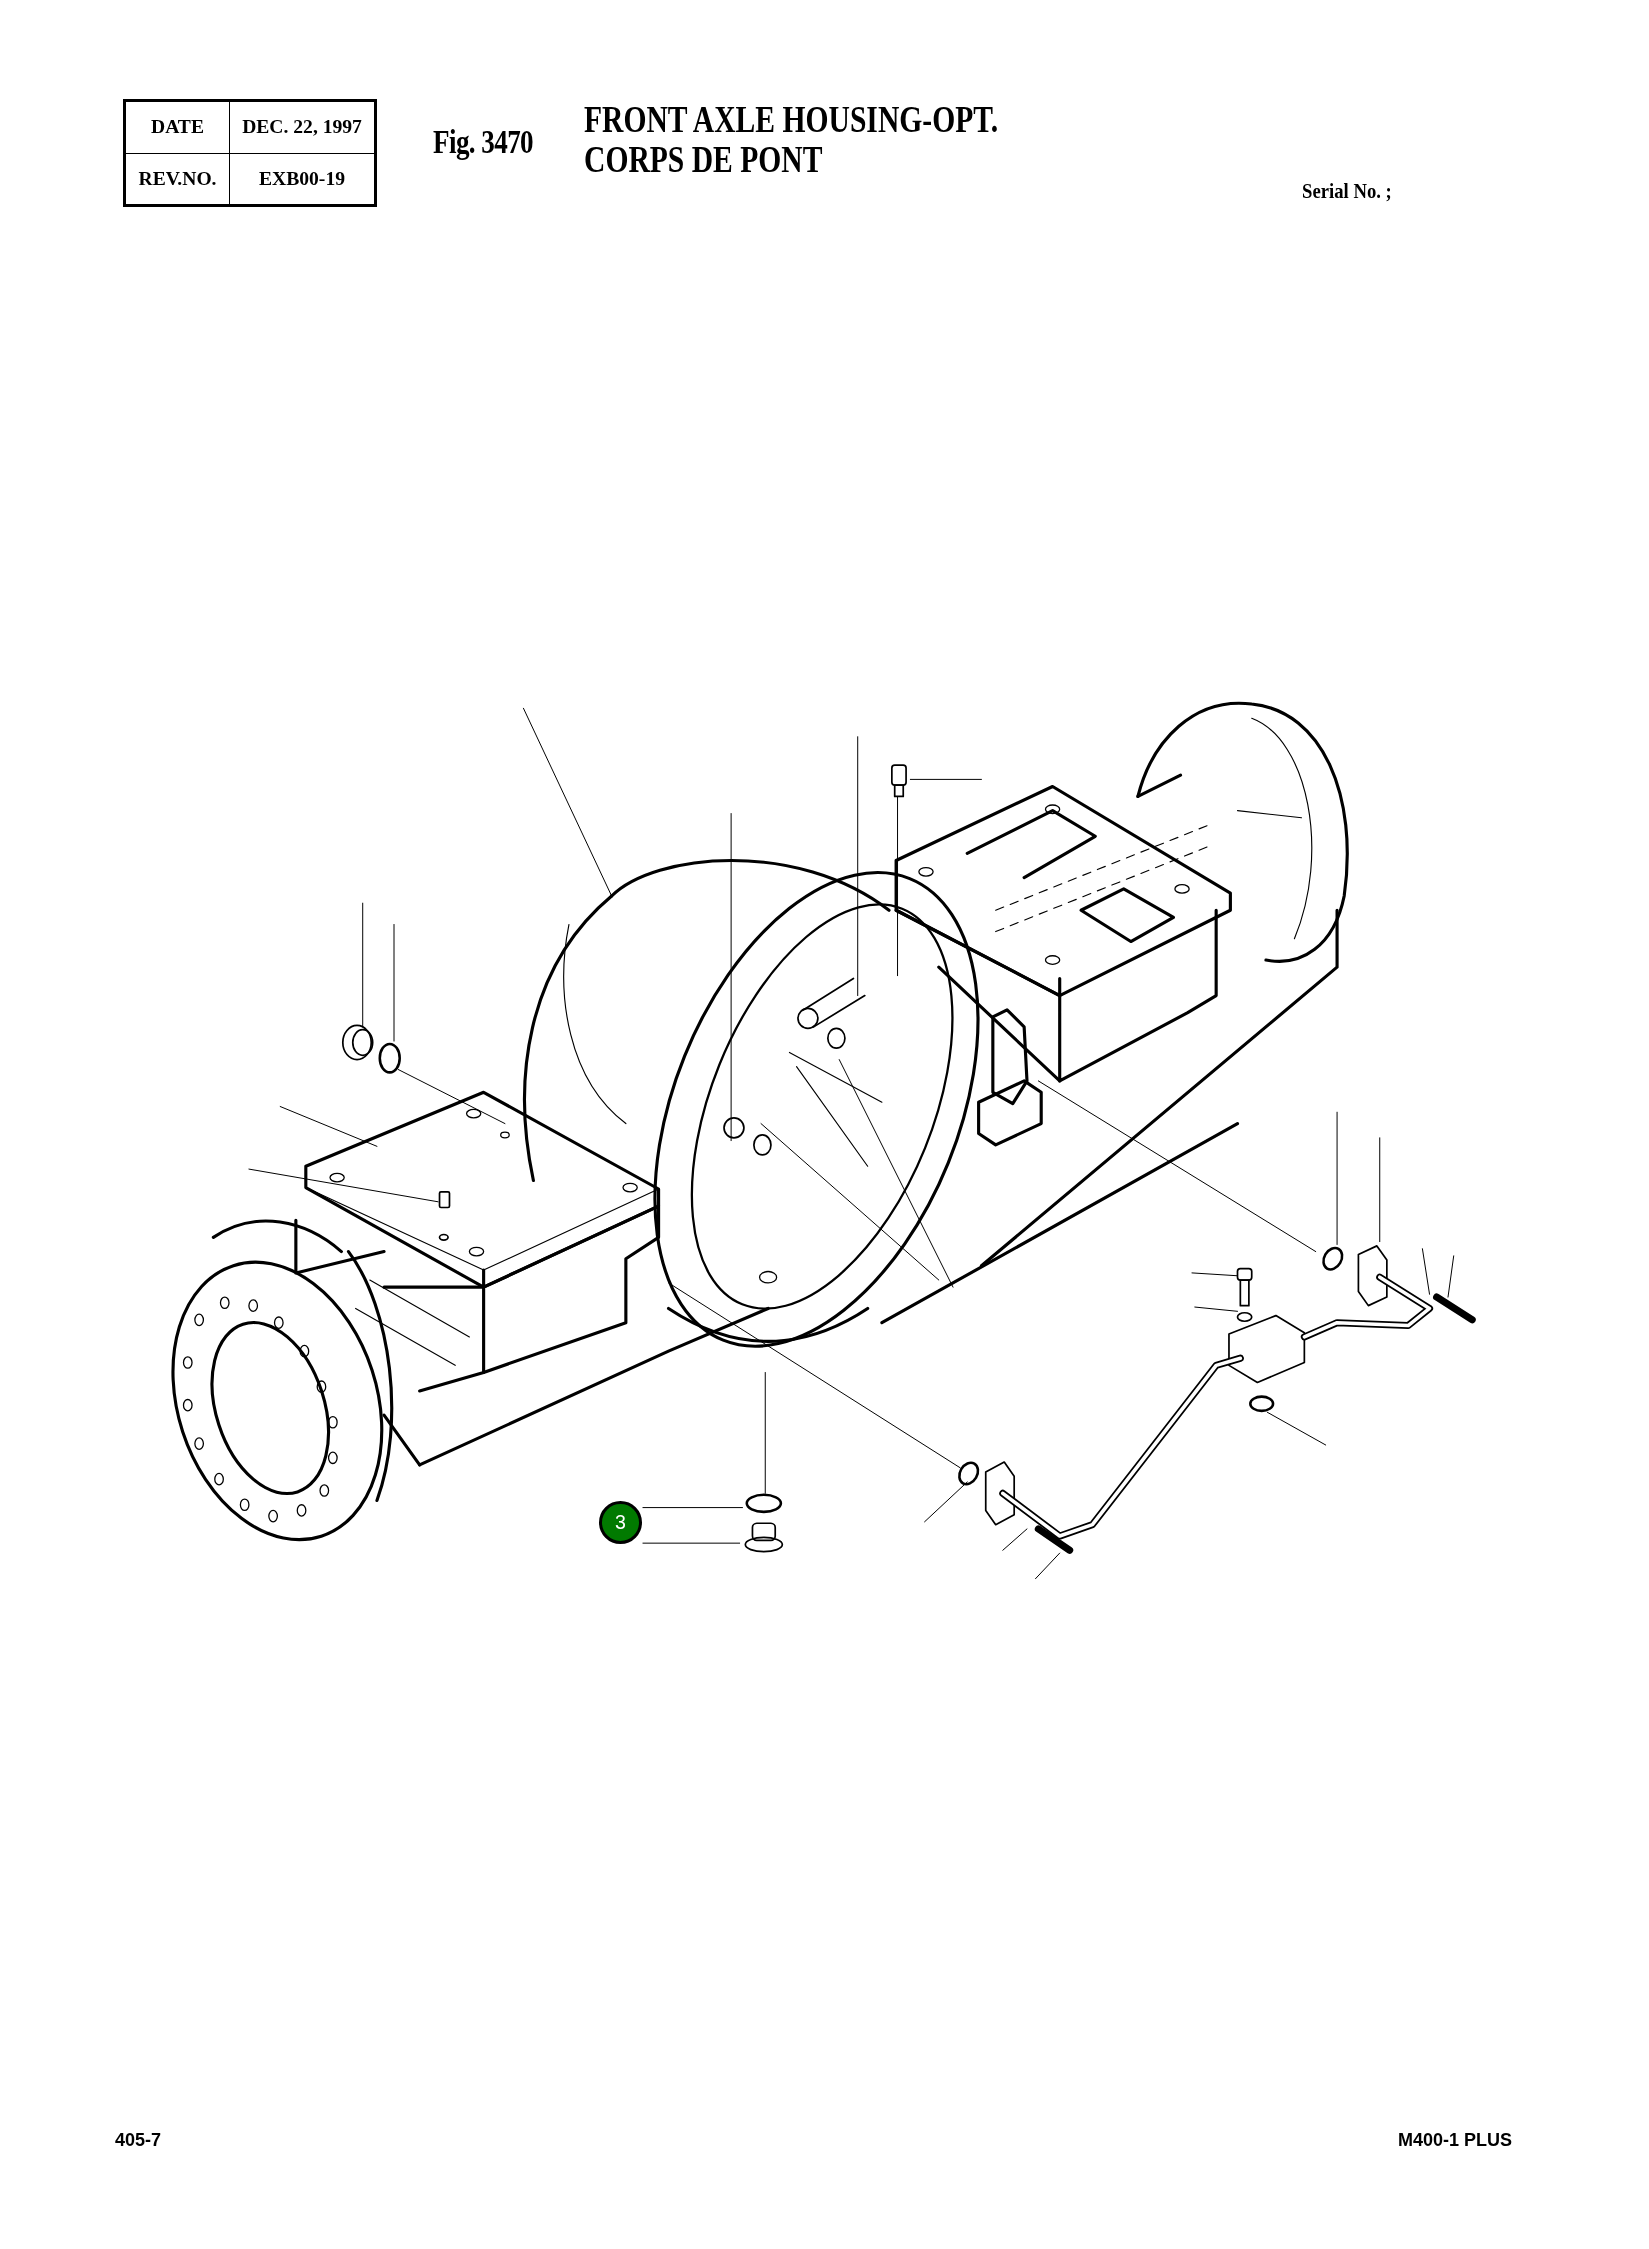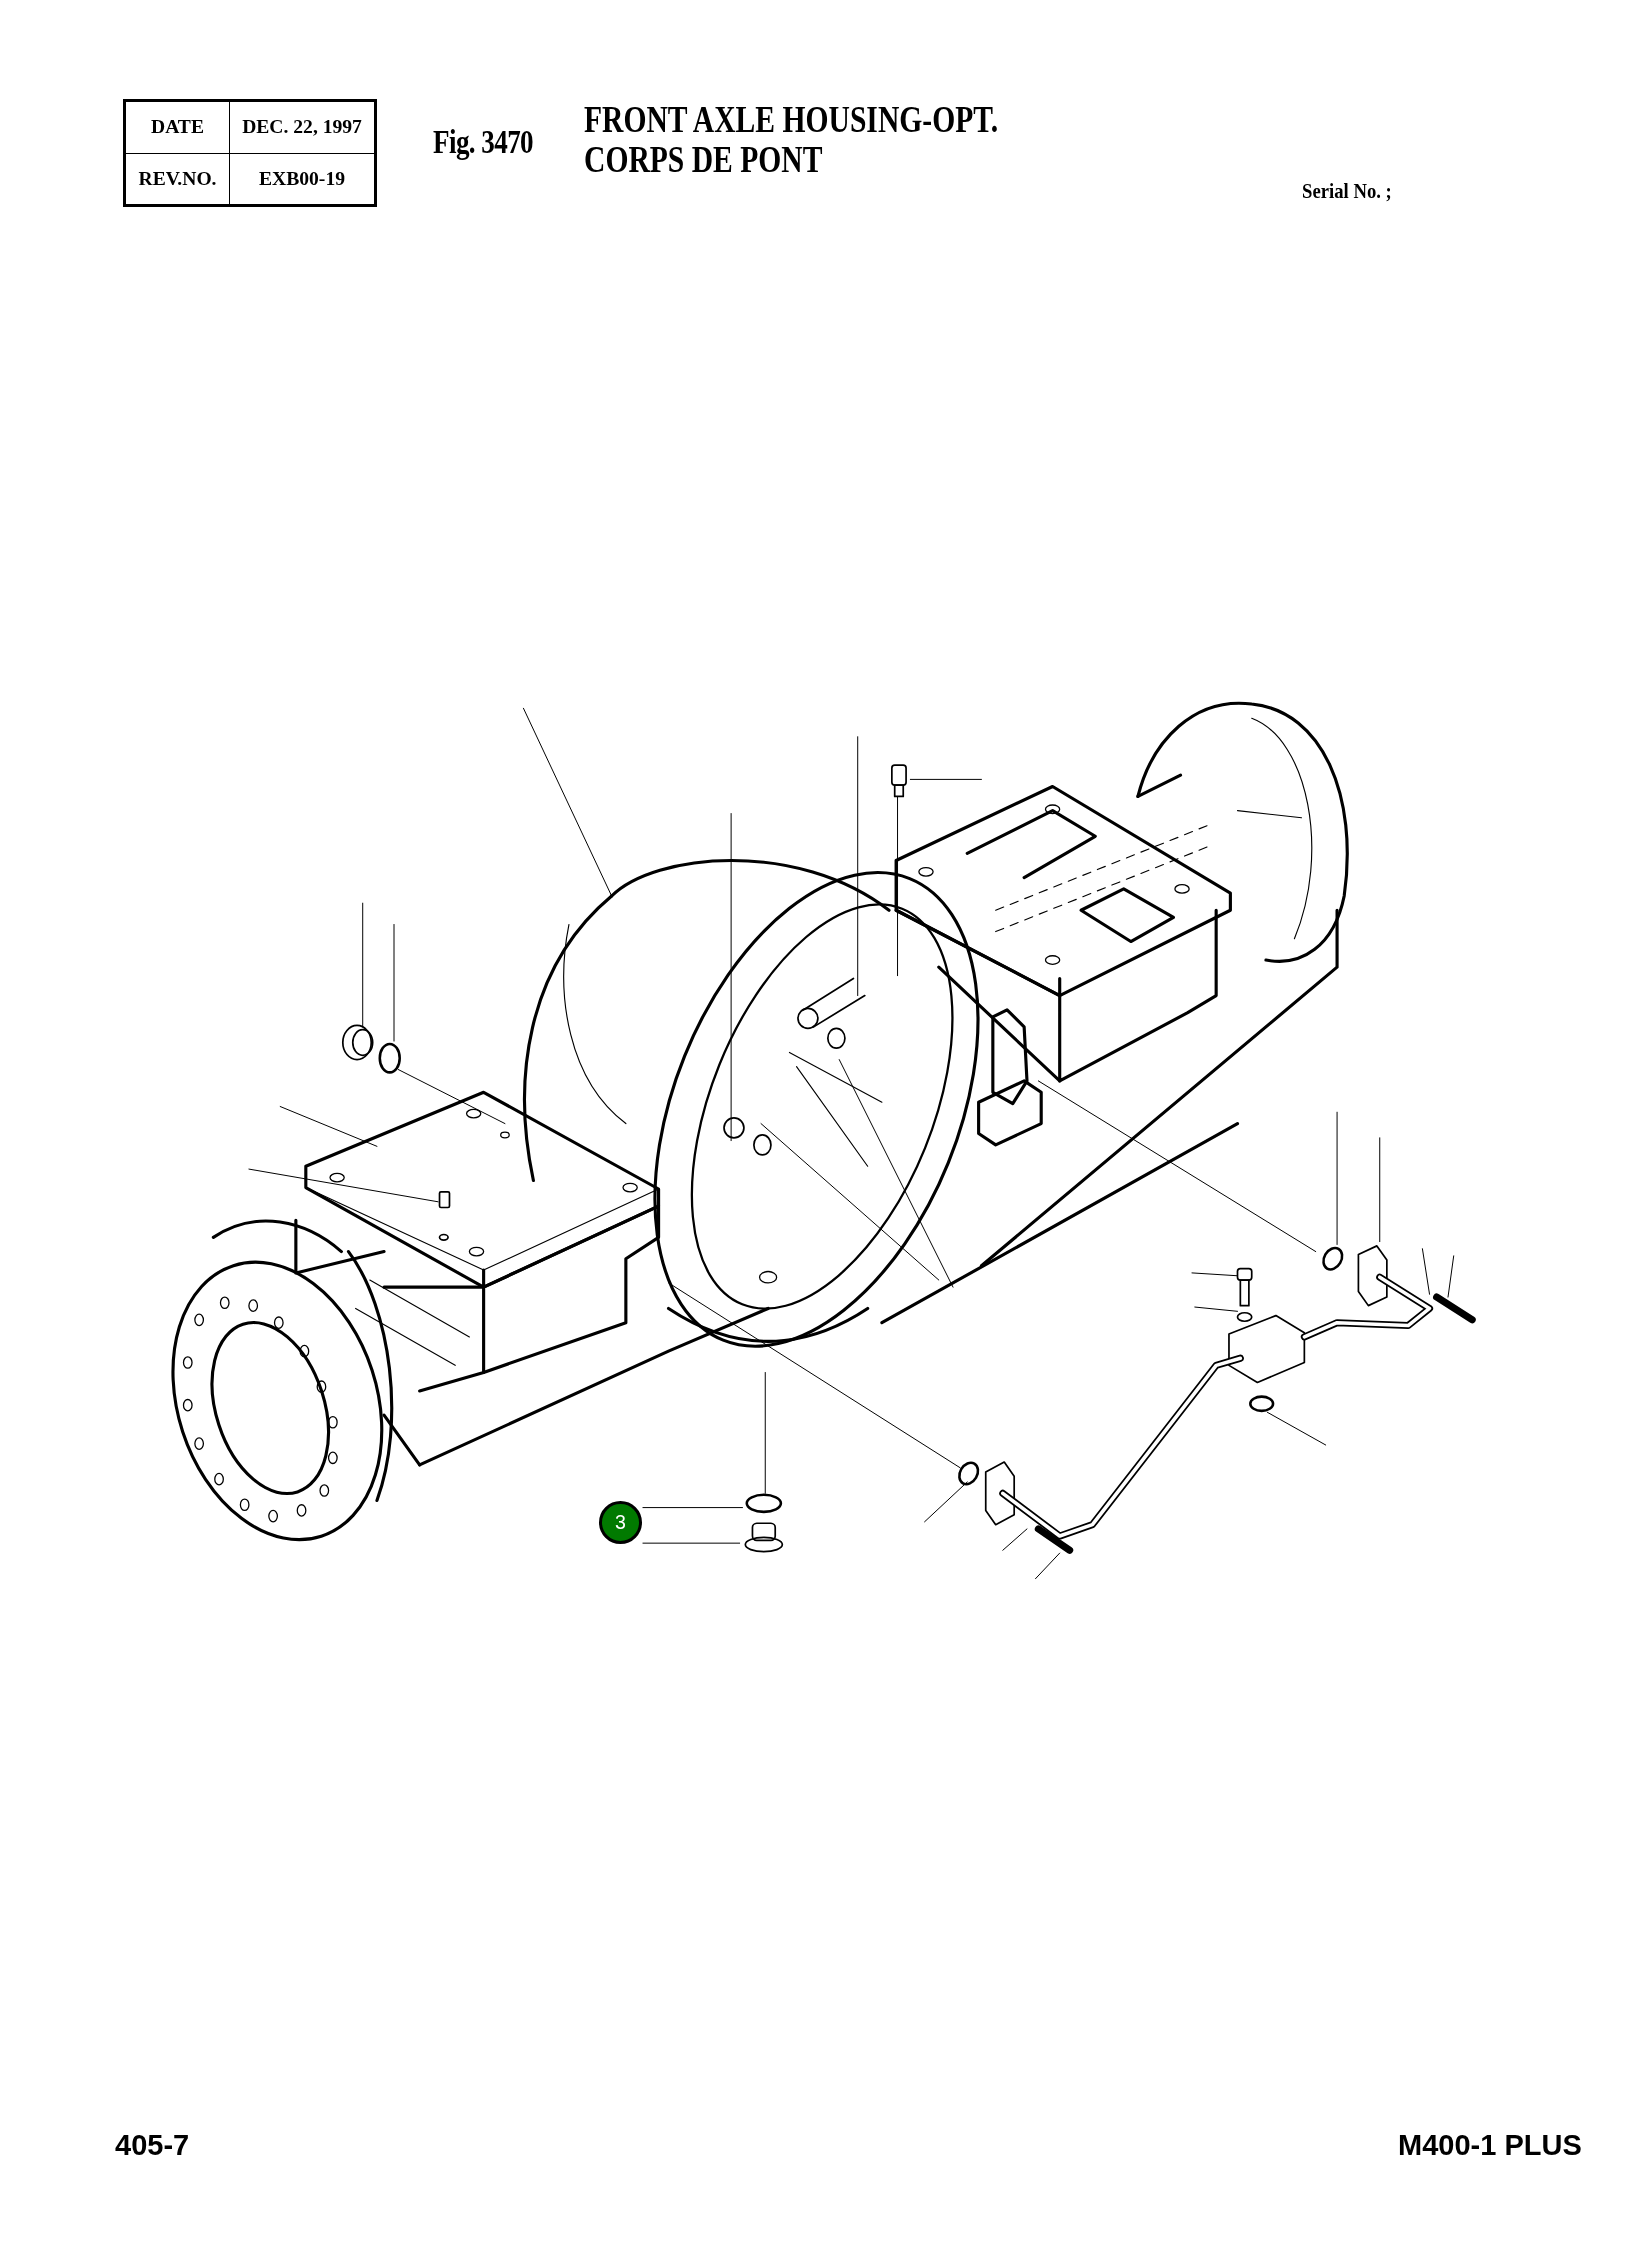--- a/index.html
+++ b/index.html
@@ -5,21 +5,21 @@
   html, body { margin:0; padding:0; background:#ffffff; }
   body { width:1650px; height:2250px; position:relative; overflow:hidden; font-family:"Liberation Serif", serif; color:#000; }
   .rev-table { position:absolute; left:102px; top:99px; width:254px; height:108px; border:3.3px solid #000; box-sizing:border-box; border-collapse:collapse;margin-left:21px; }
   .rev-table td { border:1.3px solid #000; font-family:"Liberation Serif", serif; font-weight:bold; font-size:19.6px; text-align:center; vertical-align:middle; padding:0; line-height:1; }
   .rev-table td.lbl { width:103px; }
   .fig-no { position:absolute; left:433px; top:124px; font-family:"Liberation Serif", serif; font-weight:bold; font-size:33px; letter-spacing:-0.7px; transform:scaleX(0.82); transform-origin:left top; white-space:nowrap; }
   .title-en, .title-fr { position:absolute; left:584px; font-family:"Liberation Serif", serif; font-weight:bold; font-size:37px; transform:scaleX(0.80); transform-origin:left top; white-space:nowrap; line-height:1; }
   .title-en { top:101px; }
   .title-fr { top:141px; }
   .serial { position:absolute; left:1302px; top:178px; font-family:"Liberation Serif", serif; font-weight:bold; font-size:22px; transform:scaleX(0.85); transform-origin:left top; white-space:nowrap; }
-  .footer-left, .footer-right { position:absolute; top:2131px; font-family:"Liberation Sans", sans-serif; font-weight:bold; font-size:29px; line-height:1; white-space:nowrap; }
+  .footer-left, .footer-right { position:absolute; top:2131px; font-family:"Liberation Sans", sans-serif; font-weight:bold; font-size:18px; line-height:1; white-space:nowrap; }
   .footer-left { left:115px; }
   .footer-right { left:1398px; }
   .drawing { position:absolute; left:0; top:0; width:1650px; height:2250px; }
   .callout { position:absolute; width:43px; height:43px; border-radius:50%; border:3.3px solid #000; box-sizing:border-box; display:flex; align-items:center; justify-content:center; font-family:"Liberation Sans", sans-serif; font-size:19.6px; color:#fff; cursor:pointer; }
 </style>
 </head>
 <body>
 
 <table class="rev-table">
   <tbody>

